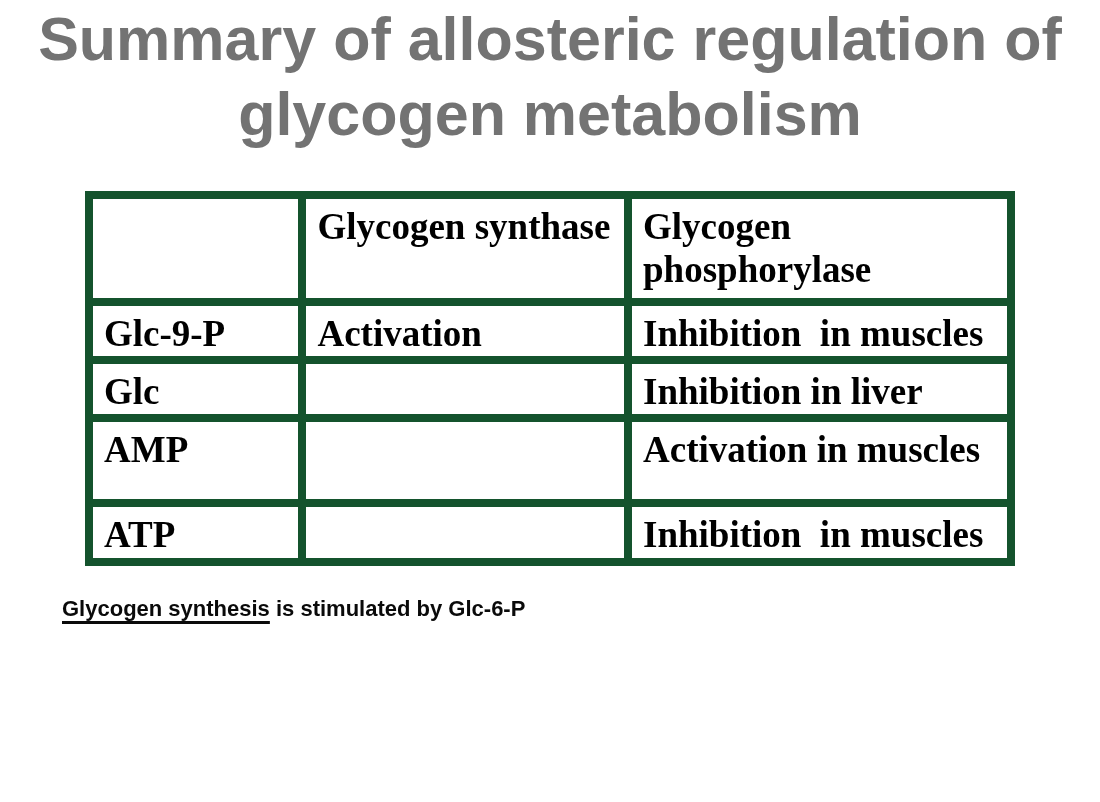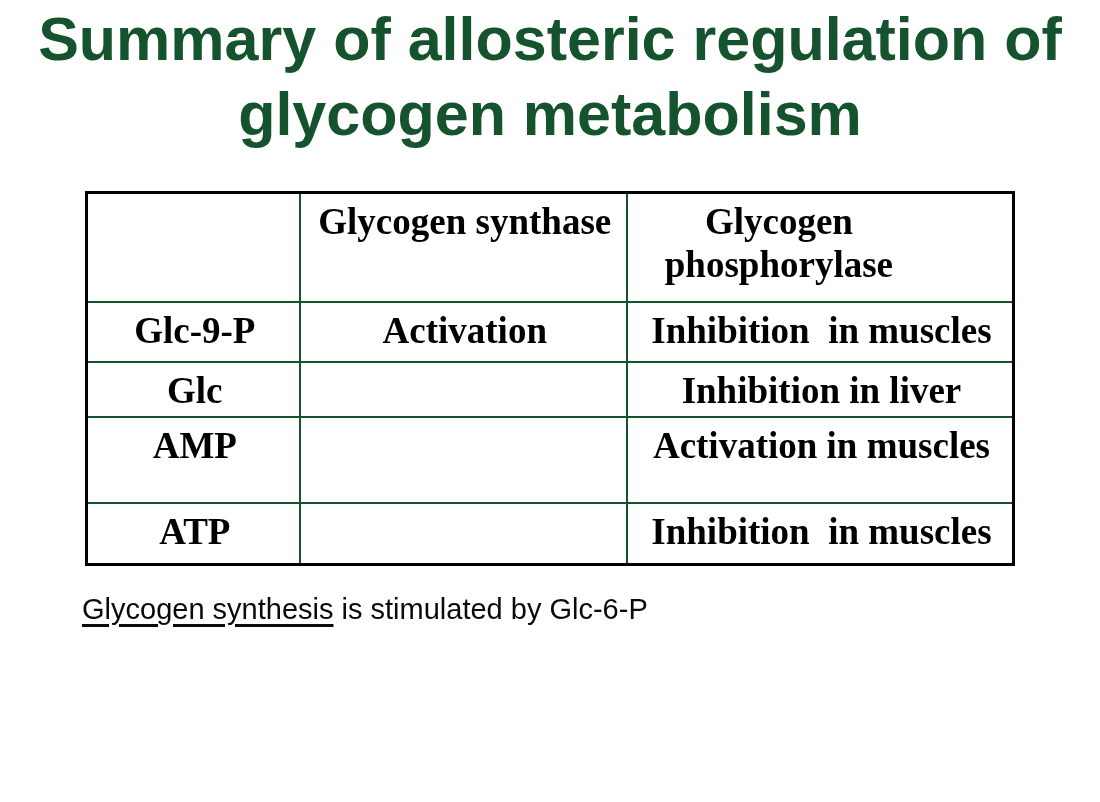--- a/index.html
+++ b/index.html
@@ -16,65 +16,63 @@
   
   .title {
     position: absolute;
     top: 2px;
     left: 0;
     width: 100%;
     text-align: center;
     font-weight: bold;
     font-size: 61px;
     line-height: 75px;
-    color: #14532d;
+    color: #737373;
   }
 
   
   .reg-table {
     position: absolute;
     left: 85px;
     top: 191px;
     width: 930px;
     height: 375px;
     border-collapse: collapse;
     border: 3px solid #000000;
     font-family: "Liberation Serif", serif;
     font-weight: bold;
     font-size: 37px;
     line-height: 43px;
     table-layout: fixed;
   }
   .reg-table td {
-    border: 2px solid #14532d;
+    border: 8px solid #14532d;
     vertical-align: top;
     padding: 6px 8px 0 11px;
     white-space: pre-wrap;
     overflow: hidden;
-    text-align: center;
   }
   .reg-table .col-effector      { width: 22.26%; }
   .reg-table .col-synthase      { width: 35.48%; }
   .reg-table .col-phosphorylase { width: 42.26%; }
   .row-header   { height: 104px; }
   .row-glc6p    { height: 56px; }
   .row-glc      { height: 52px; }
   .row-amp      { height: 82px; }
   .row-atp      { height: 58px; }
   .hdr-narrow { max-width: 280px; }
 
   
   .note {
     position: absolute;
     left: 62px;
-    font-weight: normal;
-    font-size: 29px;
+    font-weight: bold;
+    font-size: 22px;
     line-height: 38px;
     color: #0a0a0a;
-    margin-left: 20px;
   }
   .note-1 { top: 590px; width: 990px; }
   .note-2 { top: 656px; width: 968px; }
   .u {
     text-decoration: underline;
     text-decoration-thickness: 3px;
     text-underline-offset: 5px;
   }
 </style>
 </head>

